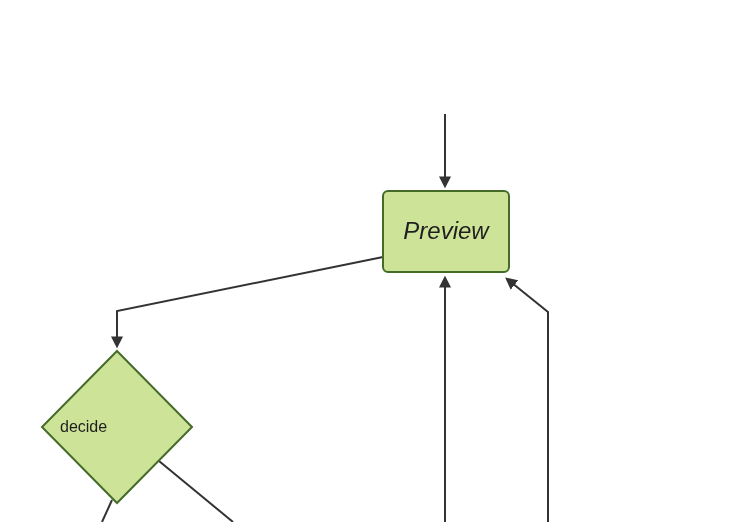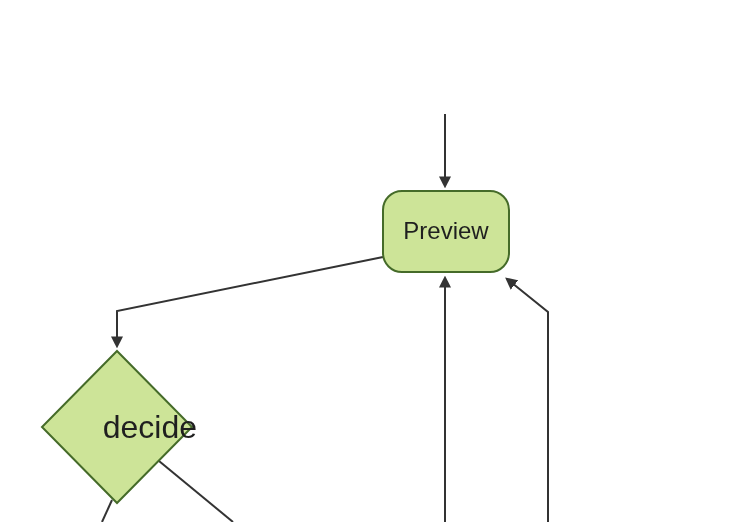--- a/index.html
+++ b/index.html
@@ -24,25 +24,25 @@
   .node{
     position:absolute;box-sizing:border-box;
     display:flex;align-items:center;justify-content:center;
     background:var(--node-fill);
     border:2px solid var(--node-border);
     color:var(--text);
     font-size:24px;line-height:1.2;
     cursor:default;white-space:nowrap;
   }
   .rect-node{left:285px;top:30px;width:322px;height:84px;}
-  .round-node{left:382px;top:190px;width:128px;height:83px;border-radius:20px;}
+  .round-node{left:382px;top:190px;width:128px;height:83px;border-radius:6px;font-style:italic;}
   .diamond-label{
-    position:absolute;left:47px;top:351px;width:150px;height:152px;
-    display:flex;align-items:center;justify-content:flex-end;
-    color:var(--text);font-size:32px;white-space:nowrap;
+    position:absolute;left:60px;top:351px;width:150px;height:152px;
+    display:flex;align-items:center;justify-content:flex-start;
+    color:var(--text);font-size:16px;white-space:nowrap;
   }
 </style>
 </head>
 <body>
 
 <div class="stage">
 
   <svg class="edges-layer" width="740" height="522" viewBox="0 0 740 522">
     <defs>
       <marker id="arrowhead" viewBox="0 0 10 10" refX="8" refY="5" markerWidth="6" markerHeight="6" orient="auto">

